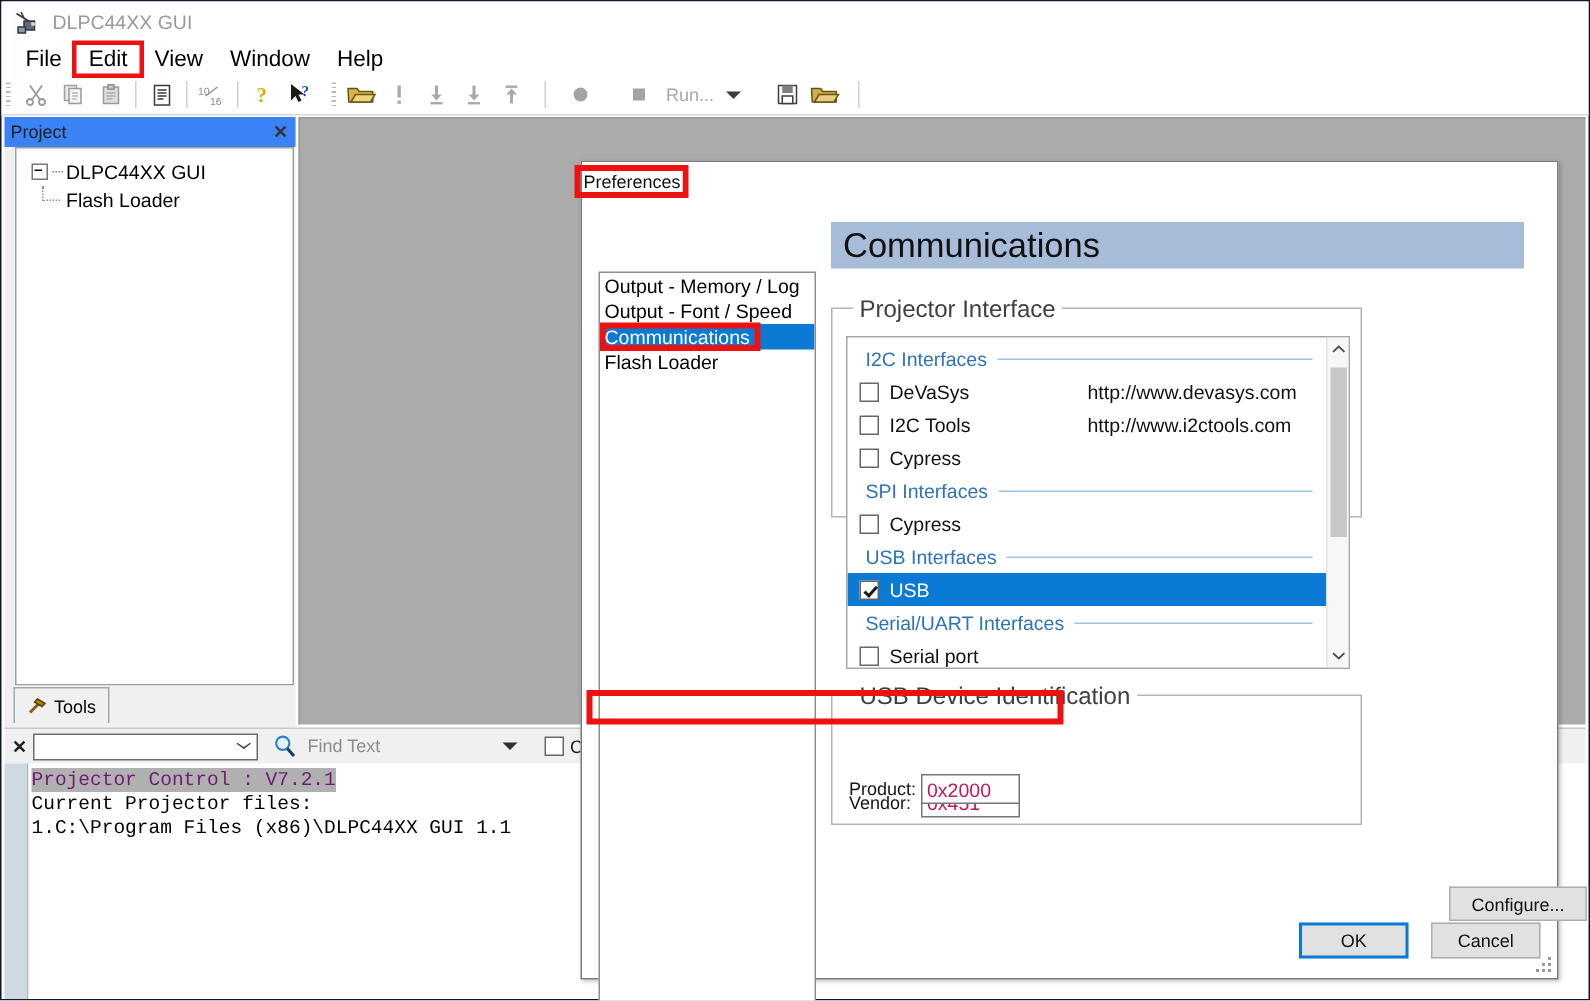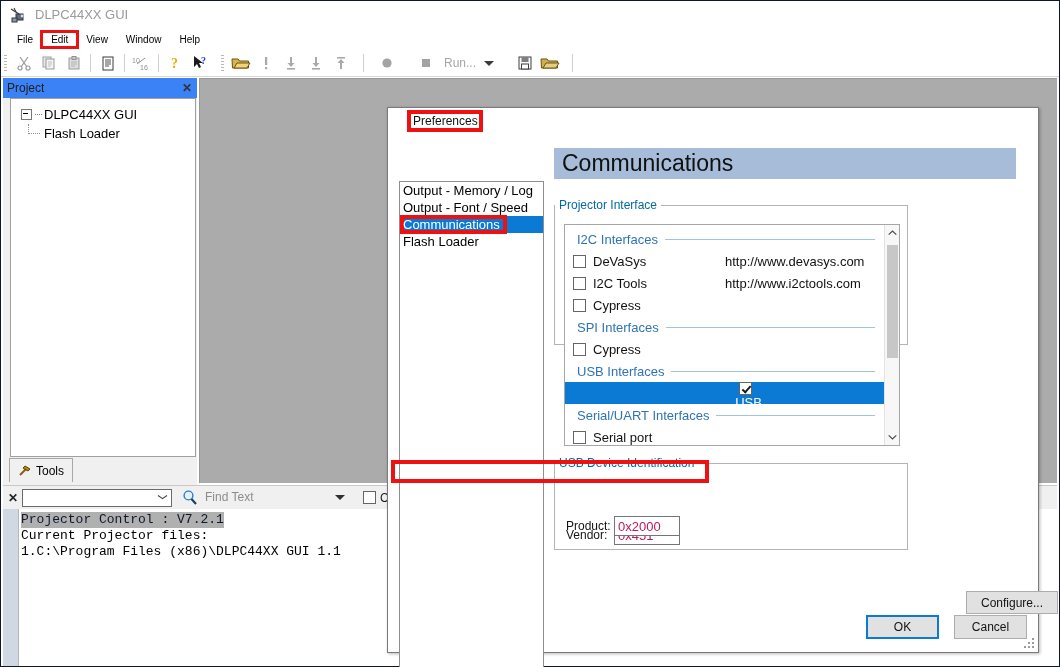--- a/index.html
+++ b/index.html
@@ -55,21 +55,21 @@
     position: absolute;
     left: 0; top: 27px;
     width: 100%; height: 22px;
     background: #ffffff;
     display: flex;
     align-items: center;
     padding-left: 7px;
     box-sizing: border-box;
   }
   .menu-item {
-    font-size: 10px;
+    font-size: 15px;
     color: #000;
     padding: 2px 9px;
     cursor: default;
     position: relative;
     white-space: nowrap;
   }
   .menu-item.hl {
     outline: 3px solid #ee1111;
     outline-offset: -1px;
     z-index: 4;
@@ -358,37 +358,37 @@
     padding: 3px 0 0 2px;
     overflow: hidden;
     font-family: "Liberation Mono", monospace;
     font-size: 13px;
     line-height: 16px;
     color: #000;
     white-space: pre;
   }
   .out-line-sel {
     background: #b0b0b0;
-    color: #0f172a;
+    color: #701a75;
     display: inline-block;
   }
 
   
   #pref-dialog {
     position: absolute;
     left: 386px; top: 106px;
     width: 652px; height: 546px;
     background: #ffffff;
     border: 1px solid #7a7a7a;
     box-sizing: border-box;
     box-shadow: 1px 1px 3px rgba(0,0,0,0.28);
   }
   #pref-title-wrap {
     position: absolute;
-    left: 24px; top: 6px;
+    left: 0; top: 6px;
   }
   #pref-title {
     font-size: 12px;
     color: #111;
     background: #fff;
     padding: 0 1px;
     line-height: 14px;
     display: inline-block;
     position: relative;
     z-index: 2;
@@ -452,25 +452,25 @@
   
   #grp-projector {
     position: absolute;
     left: 166px; top: 97px;
     width: 354px; height: 140px;
     border: 1px solid #b4b4b4;
     box-sizing: border-box;
   }
   .grp-legend {
     position: absolute;
-    top: -8px; left: 0;
+    top: -8px; left: 14px;
     background: #fff;
     padding: 0 4px;
-    font-size: 12px;
-    color: #0369a1;
+    font-size: 16px;
+    color: #404040;
   }
   #iface-listbox {
     position: absolute;
     left: 176px; top: 116px;
     width: 336px; height: 222px;
     background: #ffffff;
     border: 1px solid #a7a7a7;
     box-sizing: border-box;
     overflow: hidden;
   }
@@ -515,22 +515,21 @@
   .iface-row .rowurl {
     position: absolute;
     left: 160px;
     font-size: 13px;
     color: #111;
     white-space: nowrap;
   }
   .iface-row.selected {
     background: #0a7ad4;
     width: 320px;
-    padding-left: 20px;
-    flex-direction: column;
+    padding-left: 8px;
   }
   .iface-row.selected .rowlabel { color: #ffffff; }
   #usb-row-hl {
     position: absolute;
     left: 3px; top: 352px;
     width: 318px; height: 23px;
     border: 4px solid #ee1111;
     box-sizing: border-box;
     z-index: 6;
     pointer-events: none;

